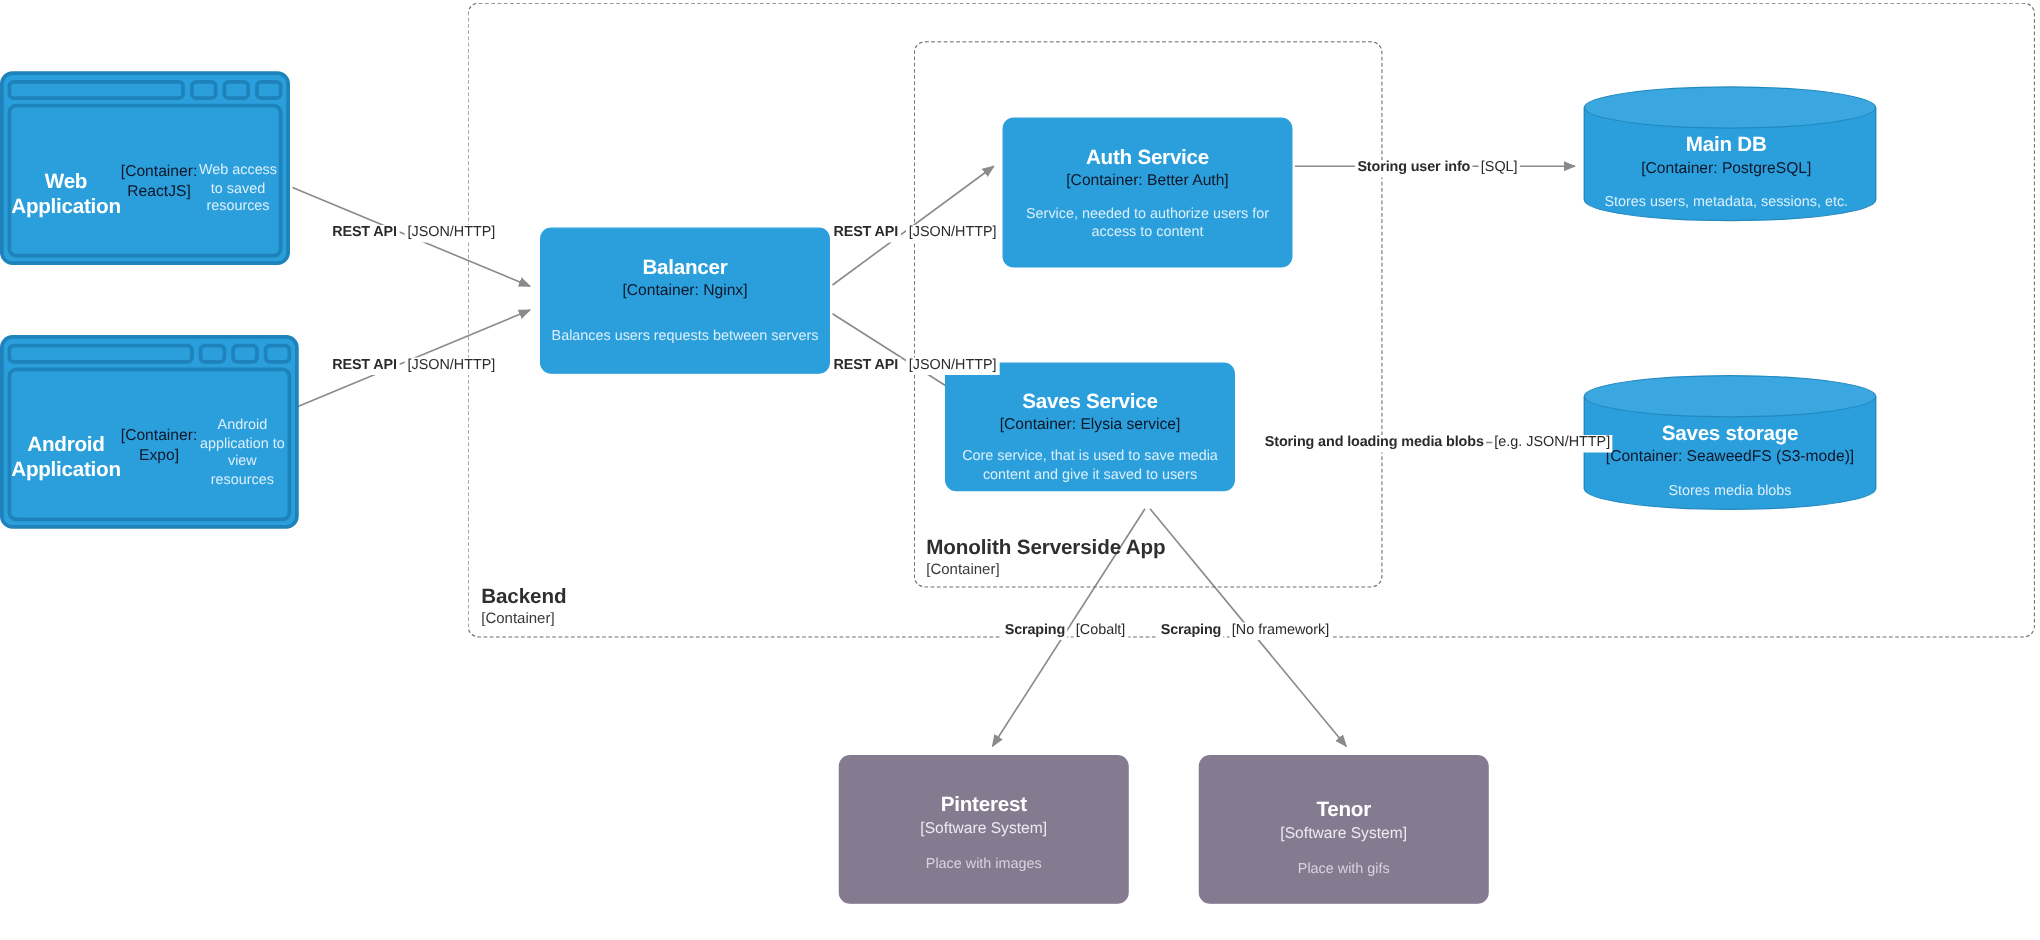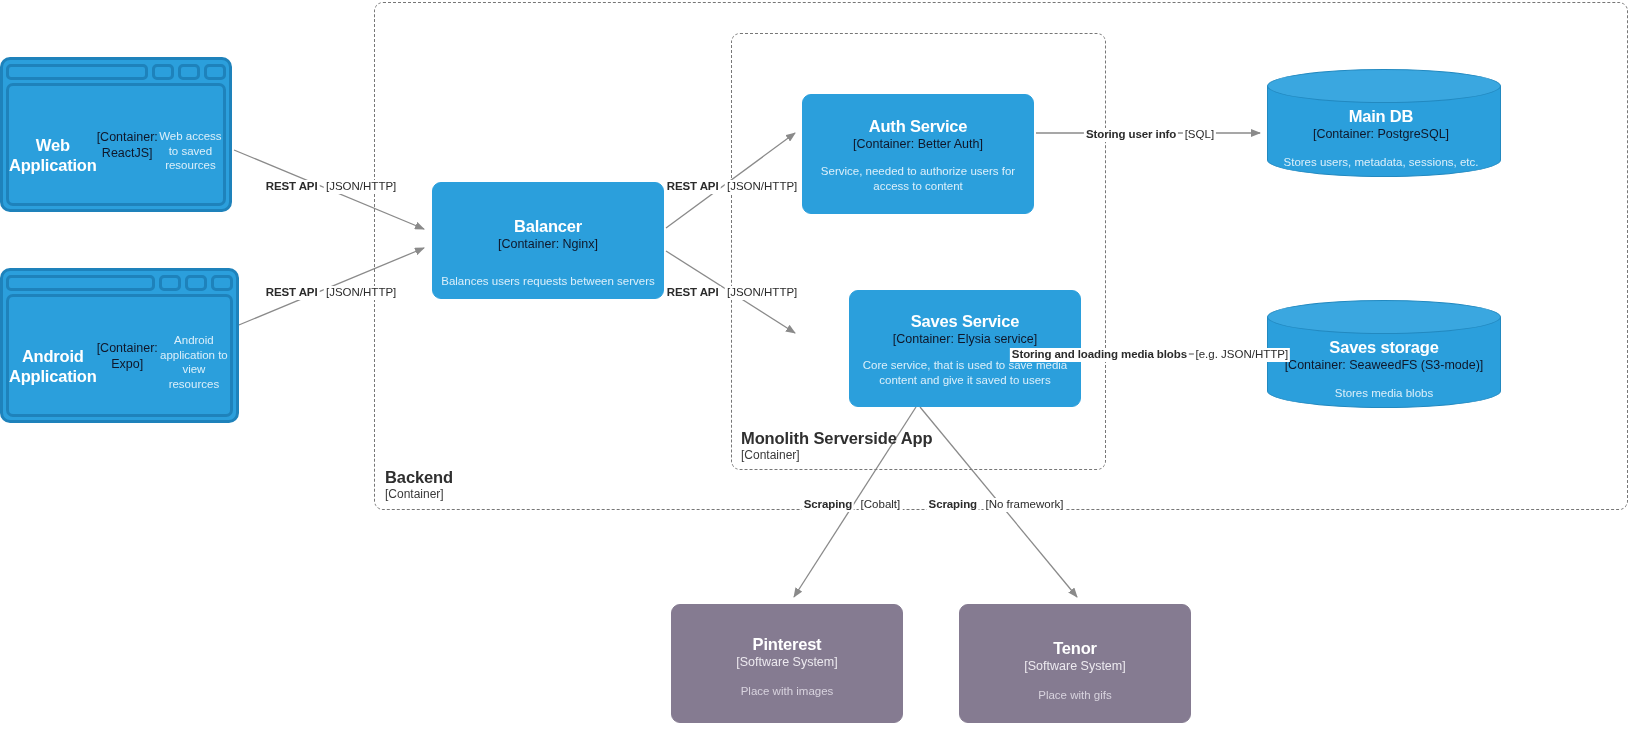--- a/index.html
+++ b/index.html
@@ -262,32 +262,32 @@
       <div class="chrome-btn"></div>
     </div>
     <div class="browser-body">
       <div class="n-title" style="margin-top:21px;">Android Application</div>
       <div class="n-tech">[Container: Expo]</div>
       <div class="n-desc" style="margin-top:13px; width:200px;">Android application to view resources</div>
     </div>
   </div>
 
   <div class="node container-box" style="left:432px; top:182px; width:232px; height:117px;">
-    <div class="n-title" style="margin-top:33px;">Balancer</div>
+    <div class="n-title" style="margin-top:21px;">Balancer</div>
     <div class="n-tech">[Container: Nginx]</div>
     <div class="n-desc" style="margin-top:22px; width:215px;">Balances users requests between servers</div>
   </div>
 
   <div class="node container-box" style="left:802px; top:94px; width:232px; height:120px;">
     <div class="n-title" style="margin-top:21px;">Auth Service</div>
     <div class="n-tech">[Container: Better Auth]</div>
     <div class="n-desc" style="margin-top:12px; width:214px;">Service, needed to authorize users for access to content</div>
   </div>
 
-  <div class="node container-box" style="left:849px; top:290px; width:232px; height:117px;">
+  <div class="node container-box" style="left:756px; top:290px; width:232px; height:103px;">
     <div class="n-title" style="margin-top:20px;">Saves Service</div>
     <div class="n-tech">[Container: Elysia service]</div>
     <div class="n-desc" style="margin-top:11px; width:218px;">Core service, that is used to save media content and give it saved to users</div>
   </div>
 
   <div class="cylinder" style="left:1267px; top:69px; width:234px; height:108px;">
     <div class="cyl-bottom" style="top:74px;"></div>
     <div class="cyl-body" style="top:17px; height:74px;"></div>
     <div class="cyl-top"></div>
     <div class="cyl-text node" style="top:37px; position:absolute; width:228px;">

